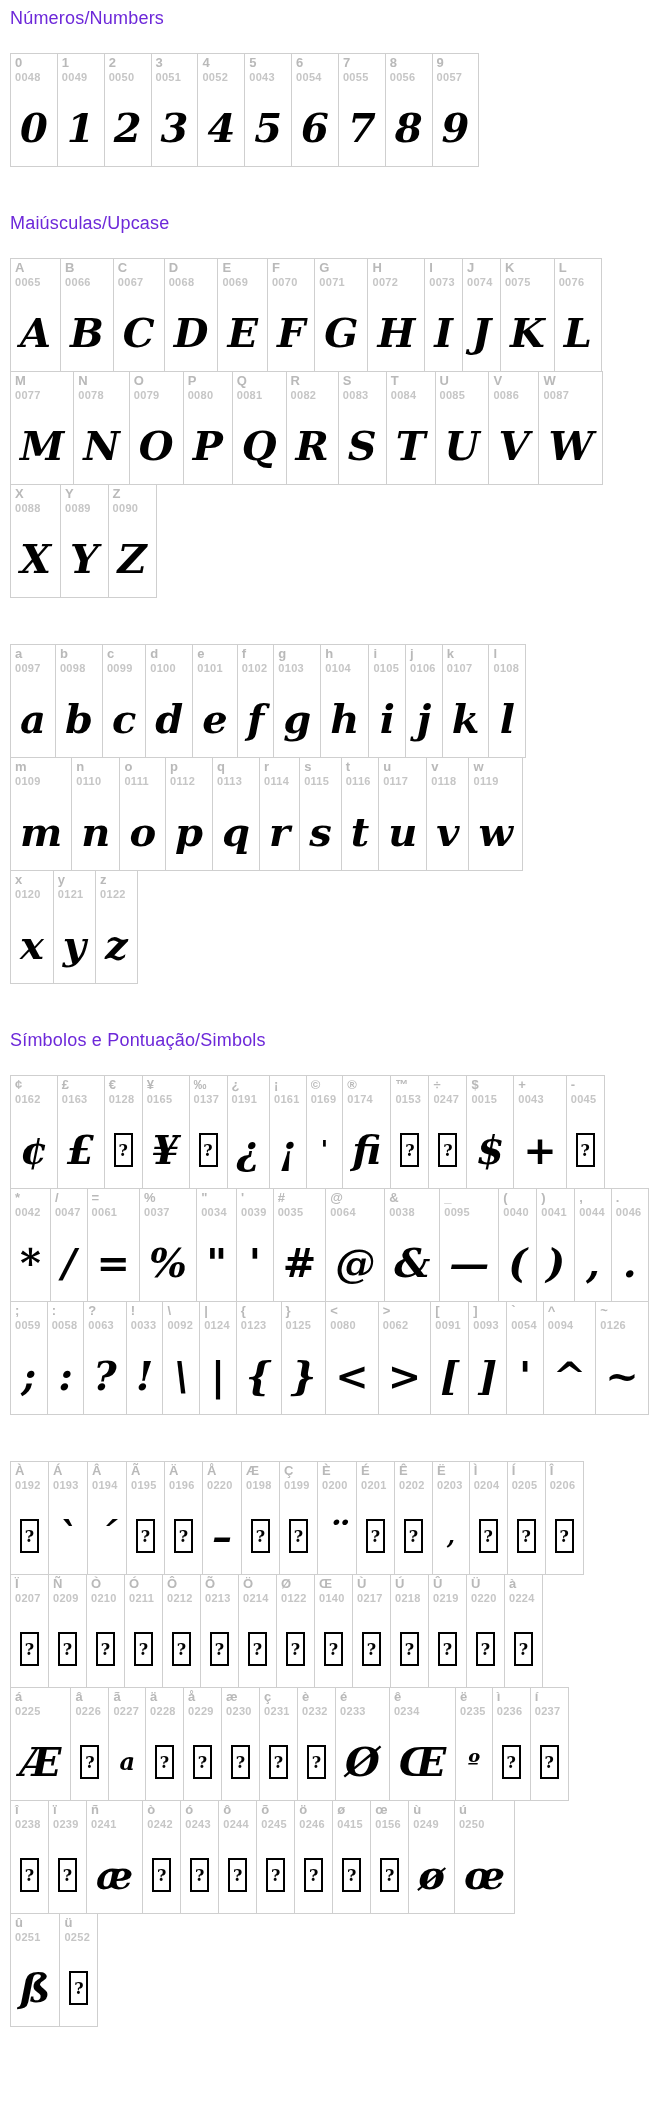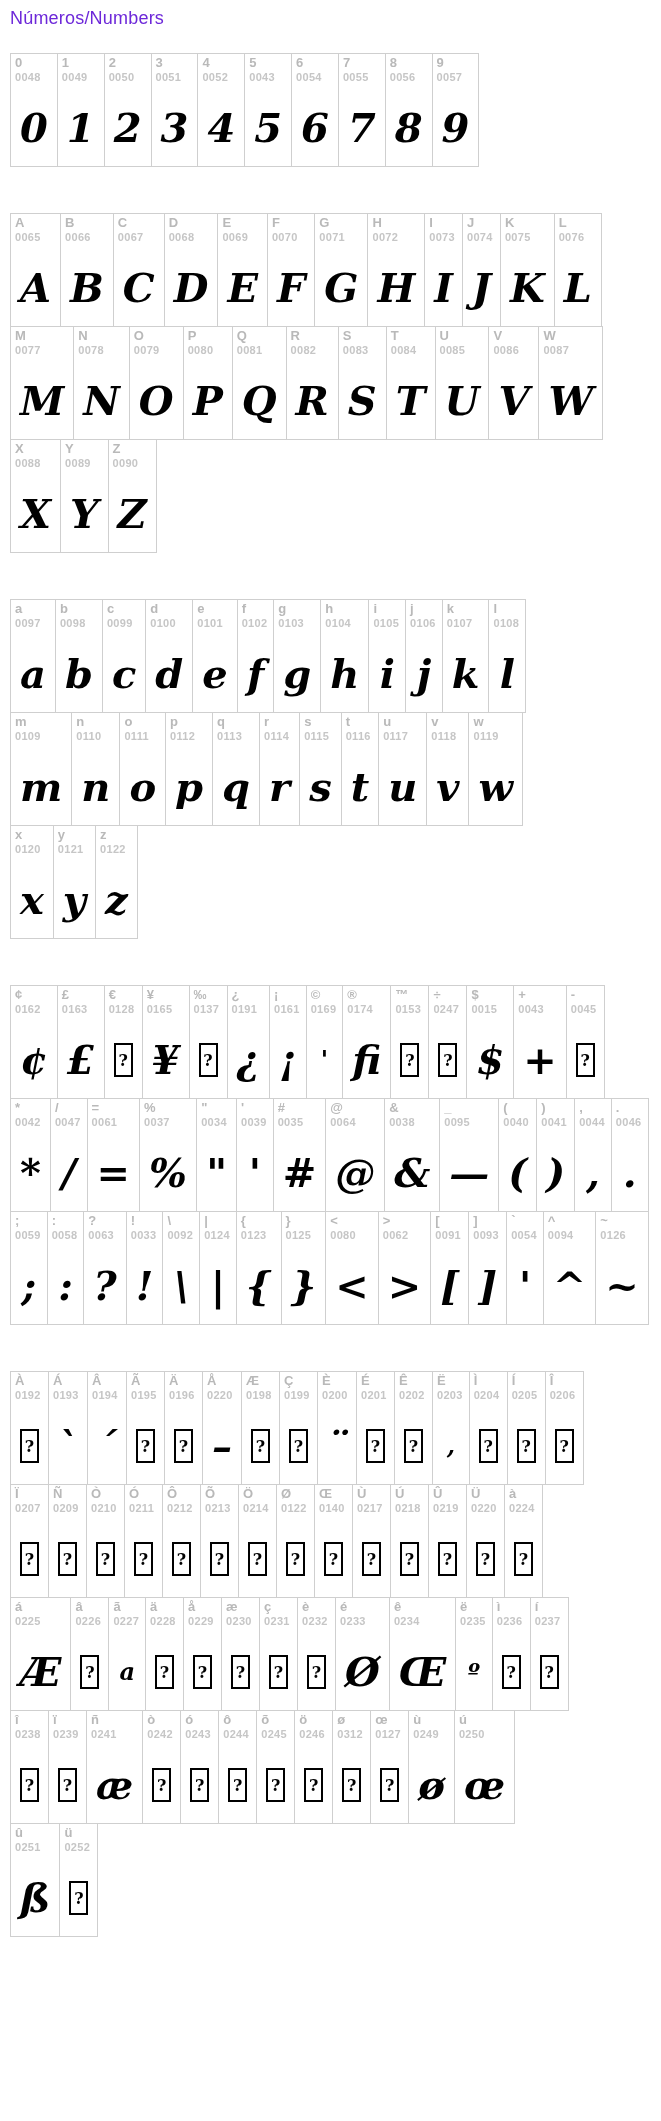--- a/index.html
+++ b/index.html
@@ -171,20 +171,21 @@
               <div class="cell-code">0057</div>
             </div>
             <div class="cell-glyph">
               <span class="glyph">9</span>
             </div>
           </div>
         </div>
       </div>
     </div>
     <div class="section">
+      <h2 class="section-title">Maiúsculas/Upcase</h2>
       <div class="glyph-table">
         <div class="glyph-row">
           <div class="cell">
             <div class="cell-head">
               <div class="cell-char">A</div>
               <div class="cell-code">0065</div>
             </div>
             <div class="cell-glyph">
               <span class="glyph">A</span>
             </div>
@@ -659,20 +660,21 @@
               <div class="cell-code">0122</div>
             </div>
             <div class="cell-glyph">
               <span class="glyph">z</span>
             </div>
           </div>
         </div>
       </div>
     </div>
     <div class="section">
+      <h2 class="section-title">Símbolos e Pontuação/Simbols</h2>
       <div class="glyph-table">
         <div class="glyph-row">
           <div class="cell">
             <div class="cell-head">
               <div class="cell-char">¢</div>
               <div class="cell-code">0162</div>
             </div>
             <div class="cell-glyph">
               <span class="glyph">¢</span>
             </div>
@@ -1517,30 +1519,30 @@
               <div class="cell-char">ö</div>
               <div class="cell-code">0246</div>
             </div>
             <div class="cell-glyph">
               <span class="ndbox">?</span>
             </div>
           </div>
           <div class="cell">
             <div class="cell-head">
               <div class="cell-char">ø</div>
-              <div class="cell-code">0312</div>
+              <div class="cell-code">0415</div>
             </div>
             <div class="cell-glyph">
               <span class="ndbox">?</span>
             </div>
           </div>
           <div class="cell">
             <div class="cell-head">
               <div class="cell-char">œ</div>
-              <div class="cell-code">0127</div>
+              <div class="cell-code">0156</div>
             </div>
             <div class="cell-glyph">
               <span class="ndbox">?</span>
             </div>
           </div>
           <div class="cell">
             <div class="cell-head">
               <div class="cell-char">ù</div>
               <div class="cell-code">0249</div>
             </div>

